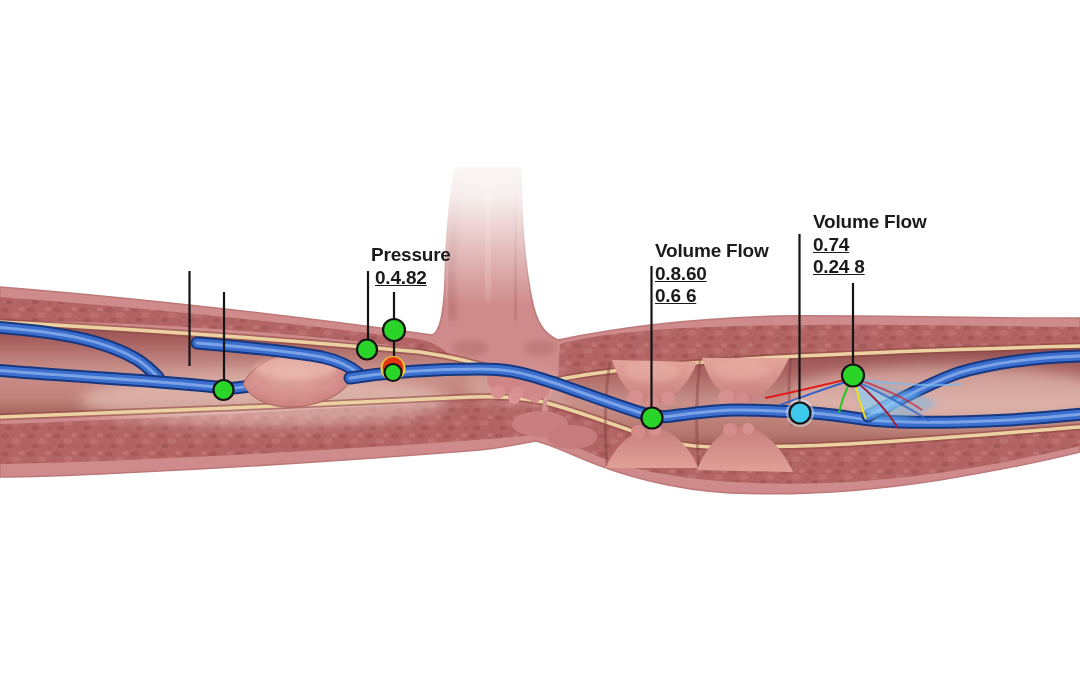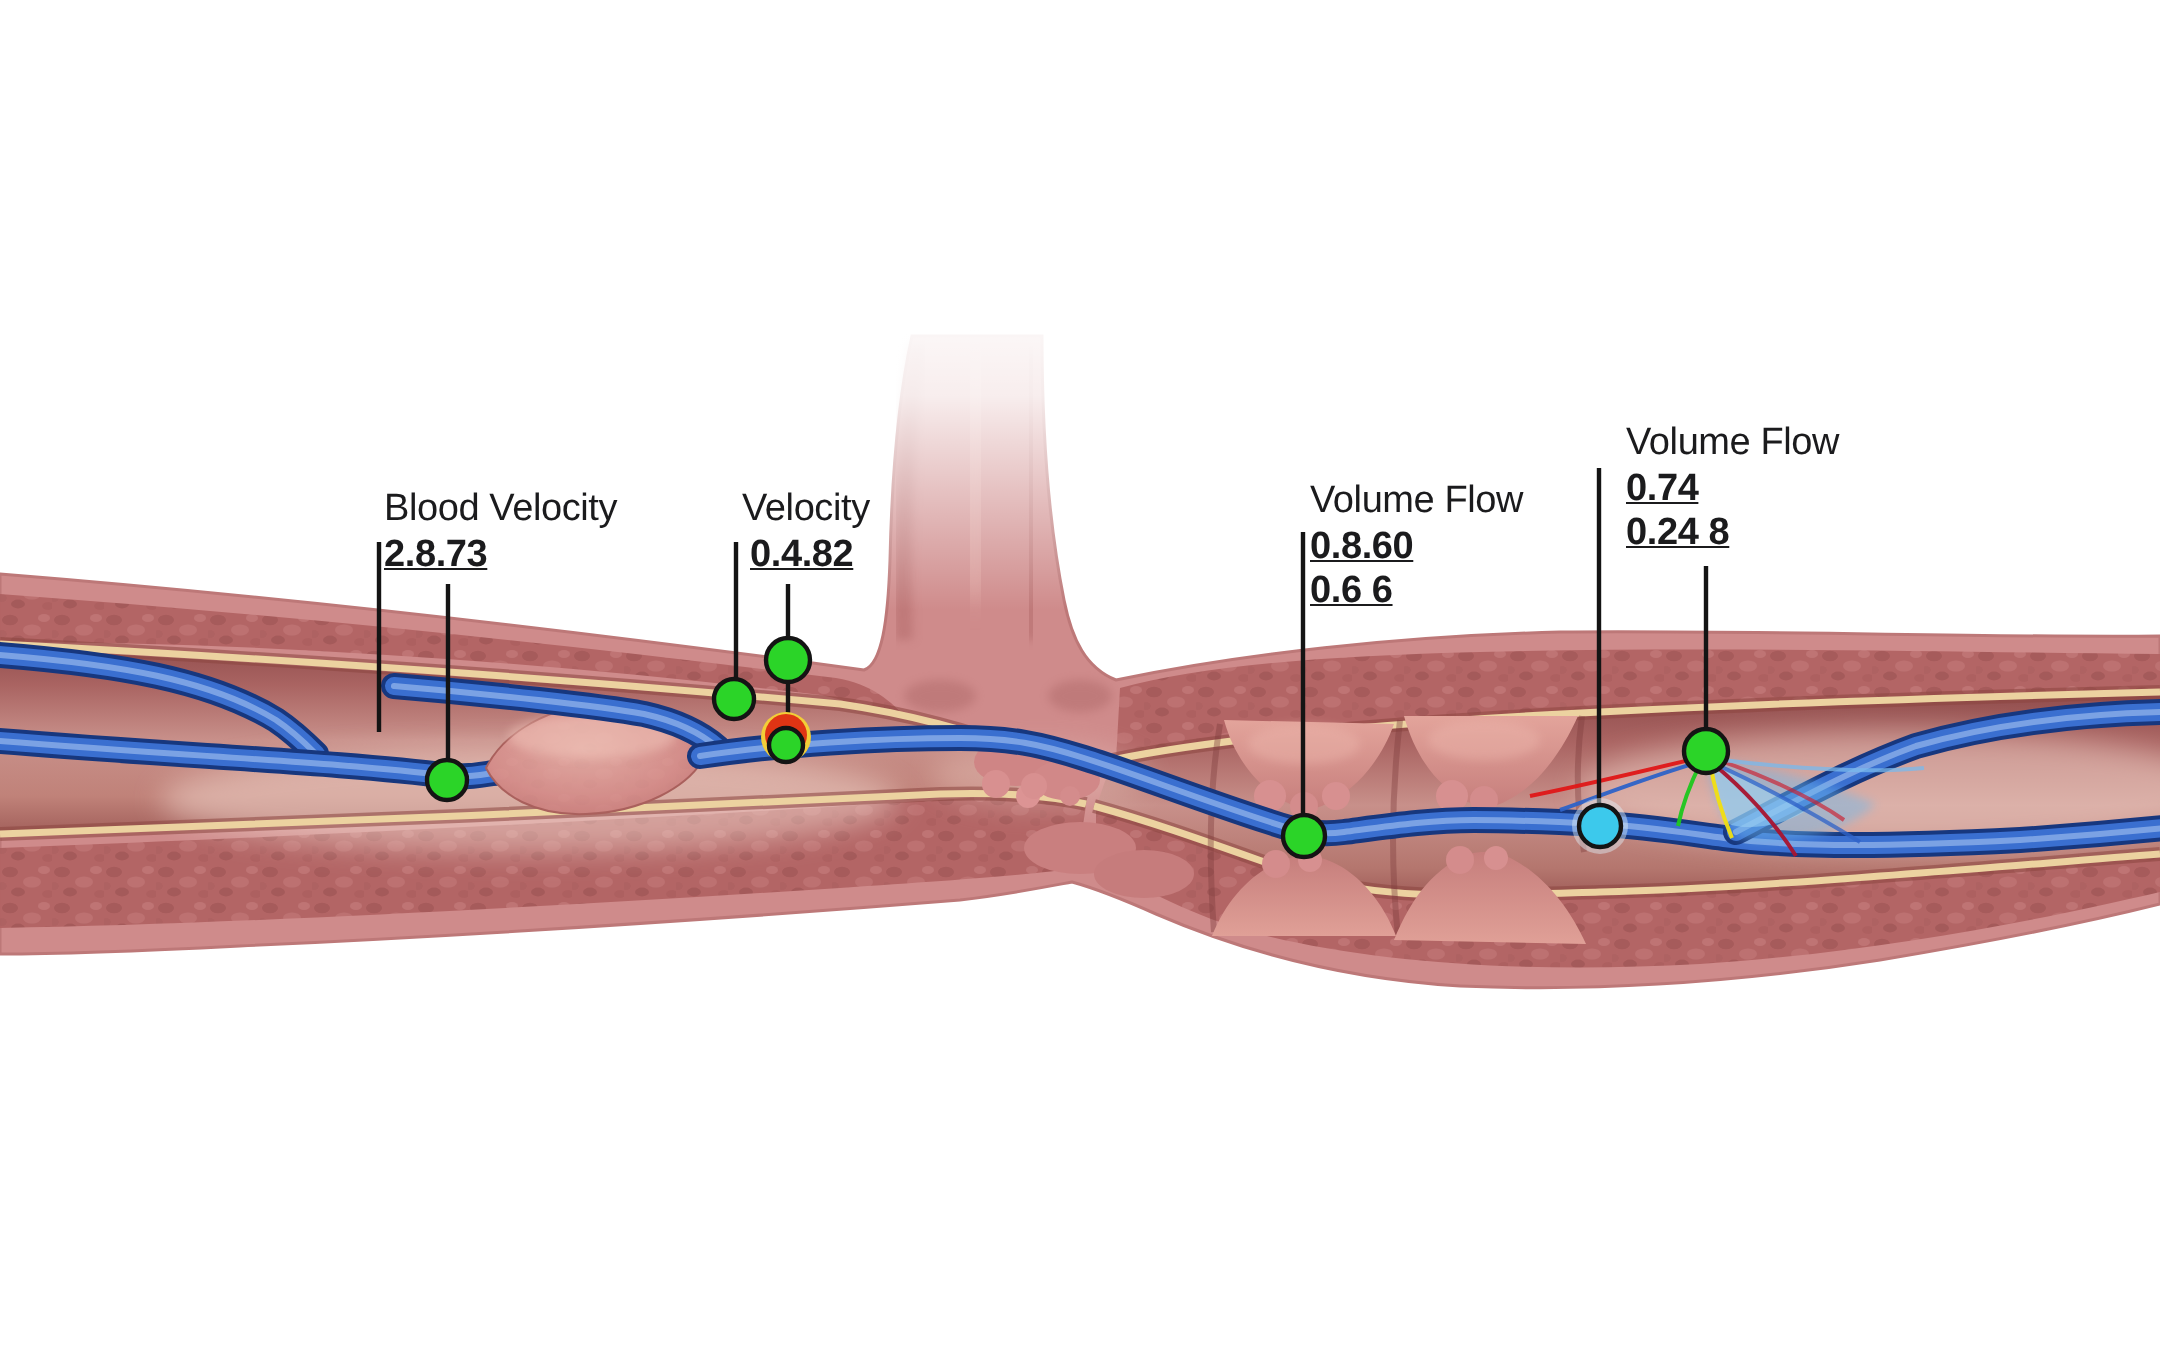--- a/index.html
+++ b/index.html
@@ -1,21 +1,21 @@
 <!DOCTYPE html>
 <html><head>
 <meta charset="utf-8">
 <style>
   html,body{margin:0;padding:0;background:#fff;}
   .stage{position:relative;width:1080px;height:675px;background:#fff;overflow:hidden;
          font-family:"Liberation Sans","DejaVu Sans",sans-serif;}
   .stage svg{position:absolute;left:0;top:0;}
   .callout{position:absolute;color:#1b1b1d;line-height:22.5px;letter-spacing:-0.2px;
            white-space:nowrap;pointer-events:none;}
-  .callout .t{font-size:19px;font-weight:400;}
+  .callout .t{font-size:19px;font-weight:700;}
   .callout .v{font-size:19px;font-weight:600;text-decoration:underline;}
 </style>
 </head>
 <body>
 
 <div class="stage">
 
 <svg width="1080" height="675" viewBox="0 0 1080 675" aria-hidden="true">
   <defs>
     <pattern id="speck" width="26" height="18" patternUnits="userSpaceOnUse">
@@ -232,27 +232,23 @@
       <circle cx="393" cy="367.5" r="10.5" stroke="none" fill="#e03414"></circle>
       <circle cx="393" cy="372.5" r="8.5" fill="#2bd428"></circle>
     </g>
     <circle cx="652" cy="418" r="10.5" fill="#2bd428"></circle>
     <circle cx="800" cy="413" r="14" fill="#dff0f8" opacity="0.45" stroke="none"></circle>
     <circle cx="800" cy="413" r="10.5" fill="#3cc9ec"></circle>
     <circle cx="853" cy="375.5" r="11" fill="#2bd428"></circle>
   </g>
 </svg>
 
-<div class="callout" style="left:192px;top:244px">
-  <div class="t">Blood Velocity</div>
-  <div class="v">2.8.73</div>
-</div>
 
 <div class="callout" style="left:371px;top:244px">
-  <div class="t">Velocity</div>
+  <div class="t">Pressure</div>
   <div class="v" style="padding-left:4px">0.4.82</div>
 </div>
 
 <div class="callout" style="left:655px;top:240px">
   <div class="t">Volume Flow</div>
   <div class="v">0.8.60</div>
   <div class="v">0.6 6</div>
 </div>
 
 <div class="callout" style="left:813px;top:211px">

